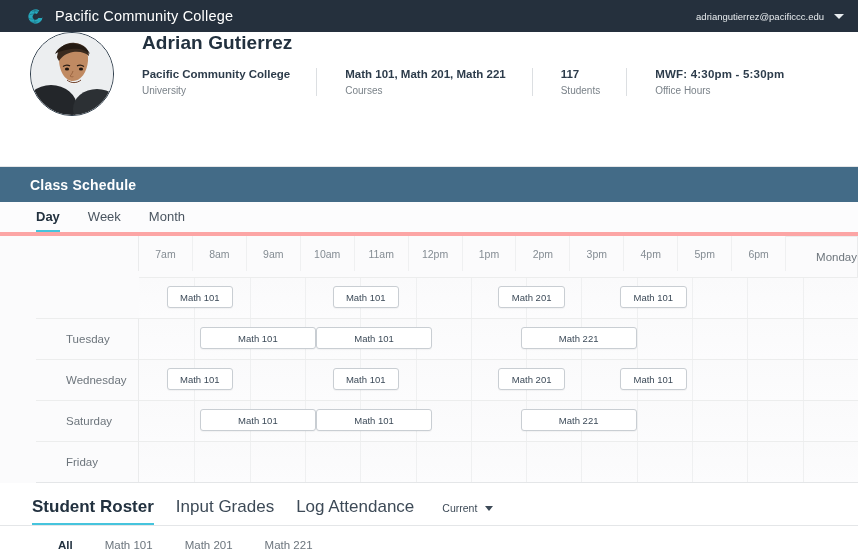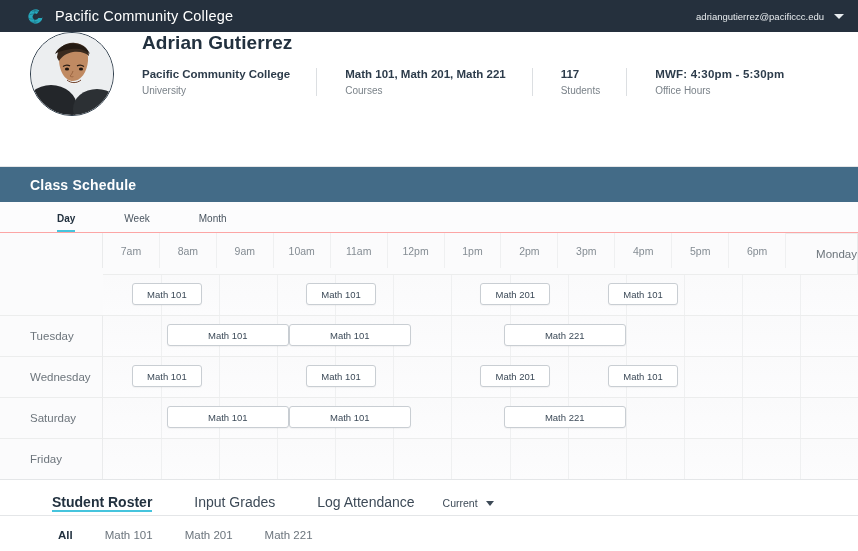--- a/index.html
+++ b/index.html
@@ -100,40 +100,40 @@
   }
 
   .view-tabs {
     display: flex;
     align-items: flex-end;
     height: 30px;
     padding-left: 36px;
     background: #fcfcfd;
   }
   .view-tab {
-    font-size: 10px;
+    font-size: 13px;
     color: #4a5560;
     padding: 0 0 6px 0;
     margin-right: 28px;
     border-bottom: 2.5px solid transparent;
     cursor: pointer;
-    margin-left: 21px;
   }
   .view-tab.active {
     color: #22313f;
     font-weight: bold;
     border-bottom-color: #45c4dd;
   }
 
   
   .sched-wrap { background: #fbfbfc; }
   .grid {
     display: grid;
     grid-template-columns: 103px repeat(13, 1fr);
-    border-top: 1px solid #fca5a5;
+    border-top: 4px solid #fca5a5;
+    padding-left: 36px;
   }
   .hcell {
     height: 35px;
     display: flex;
     align-items: center;
     justify-content: center;
     font-size: 10.5px;
     color: #848c93;
     border-right: 1px solid #eff0f1;
     background: #fbfbfc;
@@ -181,26 +181,26 @@
     cursor: pointer;
   }
 
   
   .bottom {
     padding: 14px 0 0 32px;
     background: #ffffff;
   }
   .btabs { display: flex; align-items: baseline; }
   .btab {
-    font-size: 14px;
+    font-size: 17px;
     color: #3d4a57;
     margin-right: 22px;
+    padding-bottom: 6px;
     border-bottom: 2.5px solid transparent;
     cursor: pointer;
-    margin-left: 20px;
   }
   .btab.active {
     font-weight: bold;
     color: #22313f;
     border-bottom-color: #45c4dd;
   }
   .term-select {
     display: flex; align-items: center; gap: 8px;
     margin-left: 6px;
     padding-bottom: 6px;

